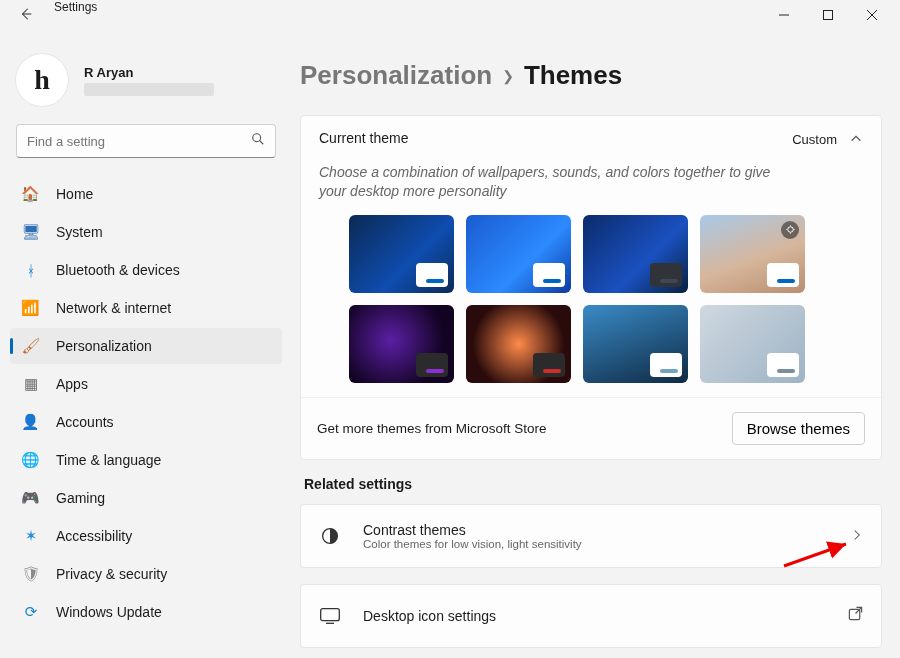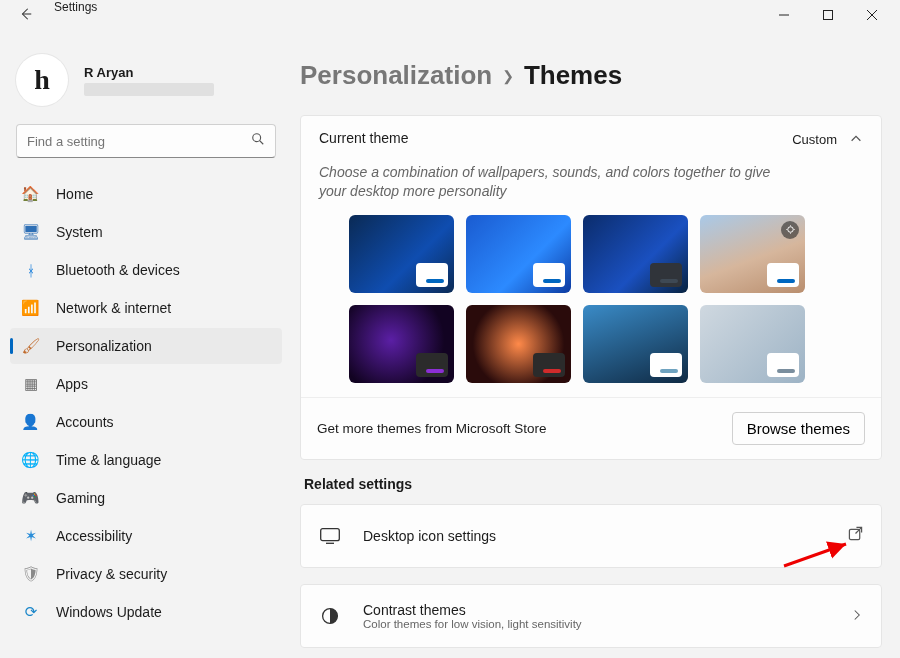--- a/index.html
+++ b/index.html
@@ -220,53 +220,53 @@
         <div class="stxt">Get more themes from Microsoft Store</div>
         <button class="btn">Browse themes</button>
       </div>
     </div>
 
     <div class="sectitle">Related settings</div>
 
     <div class="card">
       <div class="row">
         <div class="ricon">
+          <svg width="18" height="18" viewBox="0 0 18 18">
+              <circle cx="9" cy="9" r="7.4" fill="none" stroke="#333" stroke-width="1.3"></circle>
+              <path d="M9 1.6a7.4 7.4 0 0 1 0 14.8z" fill="#333"></path>
+            </svg>
+        </div>
+        <div class="rbody">
+          <div class="rt">Contrast themes</div>
+          <div class="rs">Color themes for low vision, light sensitivity</div>
+        </div>
+        <div class="raction">
+          <svg width="12" height="12" viewBox="0 0 16 16">
+              <path d="M5 2l6 6-6 6" fill="none" stroke="#555" stroke-width="1.4"></path>
+            </svg>
+        </div>
+      </div>
+    </div>
+
+    <div class="card">
+      <div class="row">
+        <div class="ricon">
           <svg width="20" height="16" viewBox="0 0 20 16">
               <rect x="0.7" y="0.7" width="18.6" height="12" rx="2" fill="none" stroke="#333" stroke-width="1.3"></rect>
               <path d="M6 15.3h8" stroke="#333" stroke-width="1.3"></path>
             </svg>
         </div>
         <div class="rbody">
           <div class="rt">Desktop icon settings</div>
         </div>
         <div class="raction">
           <svg width="15" height="15" viewBox="0 0 16 16">
               <rect x="1.5" y="3.5" width="11" height="11" rx="1.5" fill="none" stroke="#555" stroke-width="1.3"></rect>
               <path d="M9 1.5h5.5V7" fill="none" stroke="#555" stroke-width="1.3"></path>
               <path d="M14 2 8 8" stroke="#555" stroke-width="1.3"></path>
-            </svg>
-        </div>
-      </div>
-    </div>
-
-    <div class="card">
-      <div class="row">
-        <div class="ricon">
-          <svg width="18" height="18" viewBox="0 0 18 18">
-              <circle cx="9" cy="9" r="7.4" fill="none" stroke="#333" stroke-width="1.3"></circle>
-              <path d="M9 1.6a7.4 7.4 0 0 1 0 14.8z" fill="#333"></path>
-            </svg>
-        </div>
-        <div class="rbody">
-          <div class="rt">Contrast themes</div>
-          <div class="rs">Color themes for low vision, light sensitivity</div>
-        </div>
-        <div class="raction">
-          <svg width="12" height="12" viewBox="0 0 16 16">
-              <path d="M5 2l6 6-6 6" fill="none" stroke="#555" stroke-width="1.4"></path>
             </svg>
         </div>
       </div>
     </div>
   </main>
 </div>
 
 <svg class="arrow" width="80" height="36">
   <defs>
       <marker id="ah" markerWidth="8" markerHeight="8" refX="6" refY="3" orient="auto">

